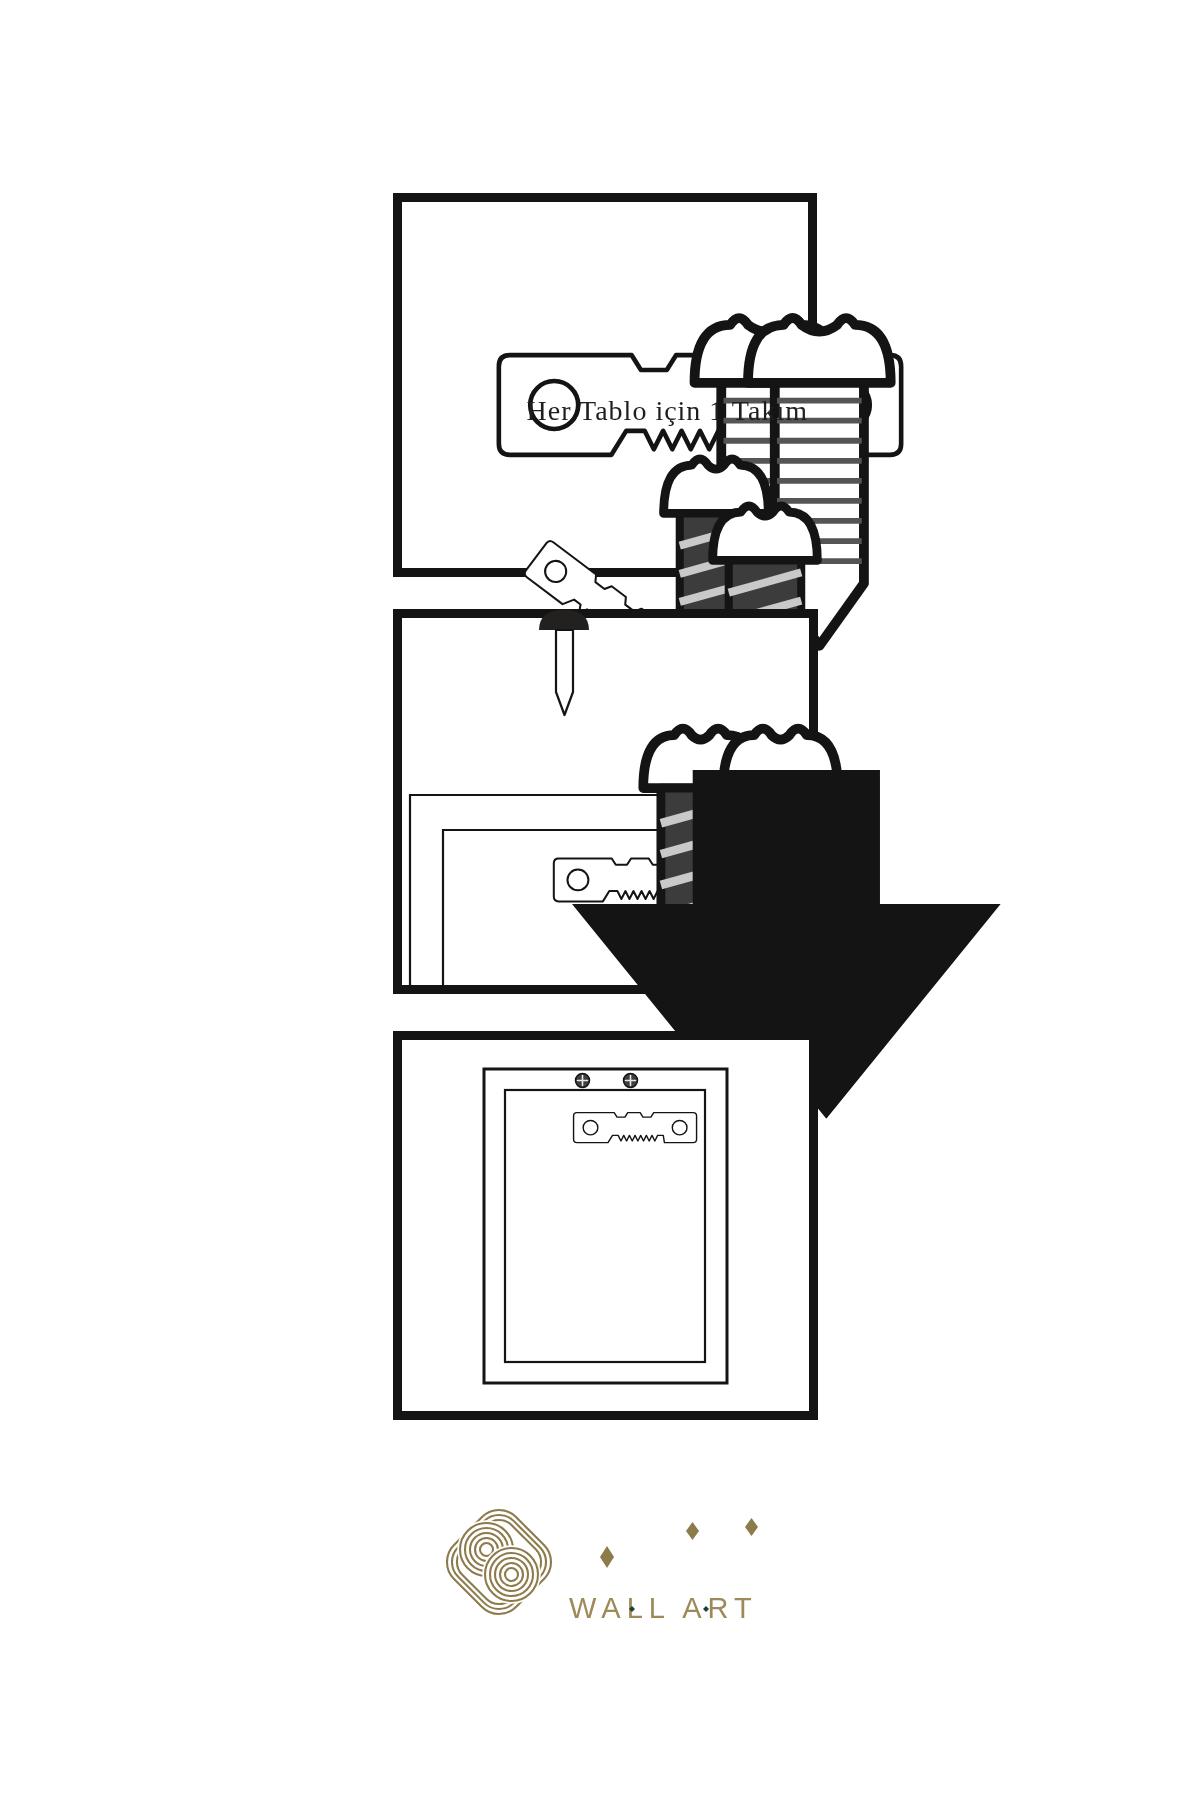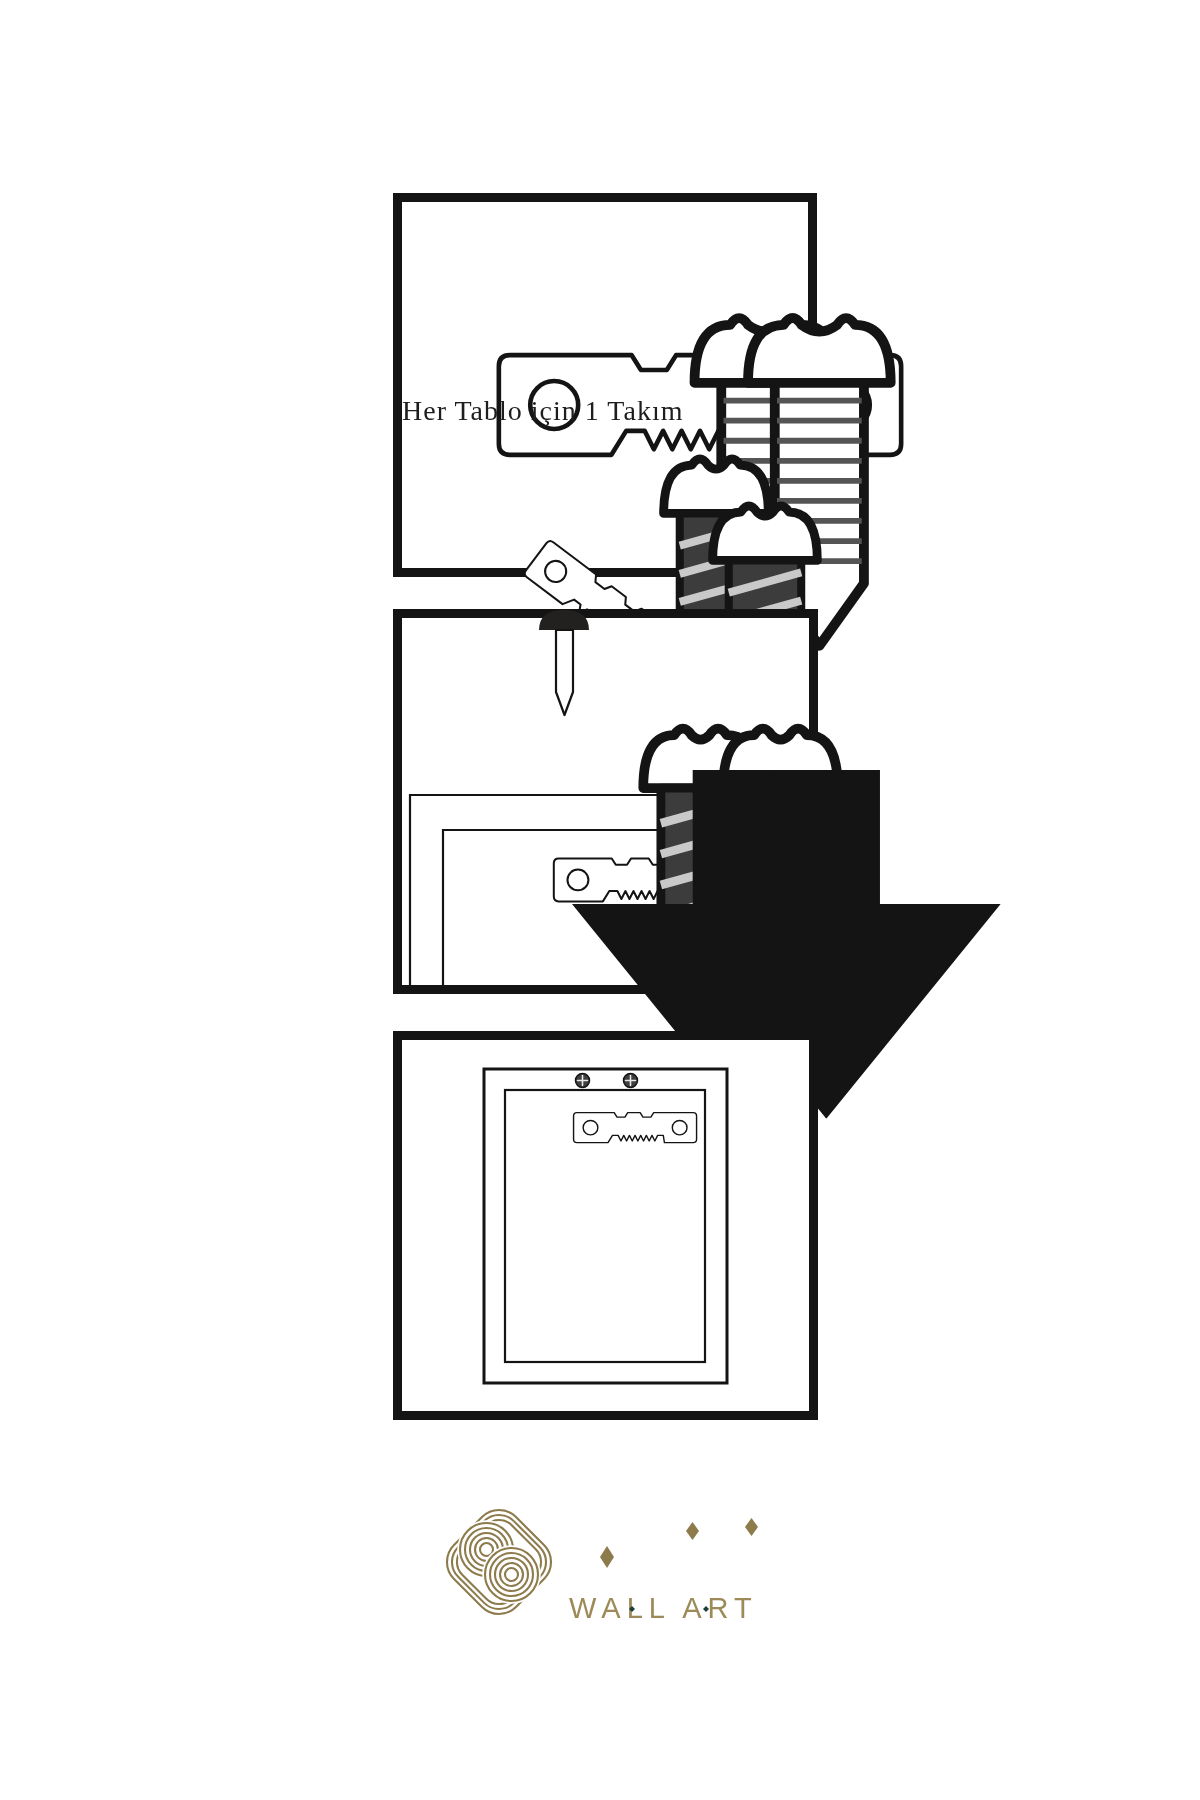--- a/index.html
+++ b/index.html
@@ -9,21 +9,21 @@
   }
   .panel{
     position:absolute;background:#fff;border:9px solid var(--ink,#141414);
     box-sizing:border-box;
   }
   .panel svg{position:absolute;left:0;top:0;overflow:visible;display:block;}
   #panel1{left:393px;top:193px;width:424px;height:384px;}
   #panel2{left:393px;top:609px;width:425px;height:385px;}
   #panel3{left:393px;top:1031px;width:425px;height:389px;}
   .caption{
-    position:absolute;left:0;right:0;top:193px;text-align:left;
+    position:absolute;left:0;right:0;top:193px;text-align:right;
     font-size:28px;letter-spacing:1px;color:#1e1e1e;
     font-family:"Liberation Serif", serif;
   }
   
   #brand{position:absolute;left:0;top:0;width:1200px;height:1800px;pointer-events:none;}
   #knot{position:absolute;left:437px;top:1500px;width:124px;height:124px;}
   #brand-title{
     position:absolute;left:564px;top:1502px;font-size:100px;line-height:1;
     font-weight:700;letter-spacing:2px;color:var(--logo-green,#1c4036);
     font-family:"Liberation Serif", serif;

